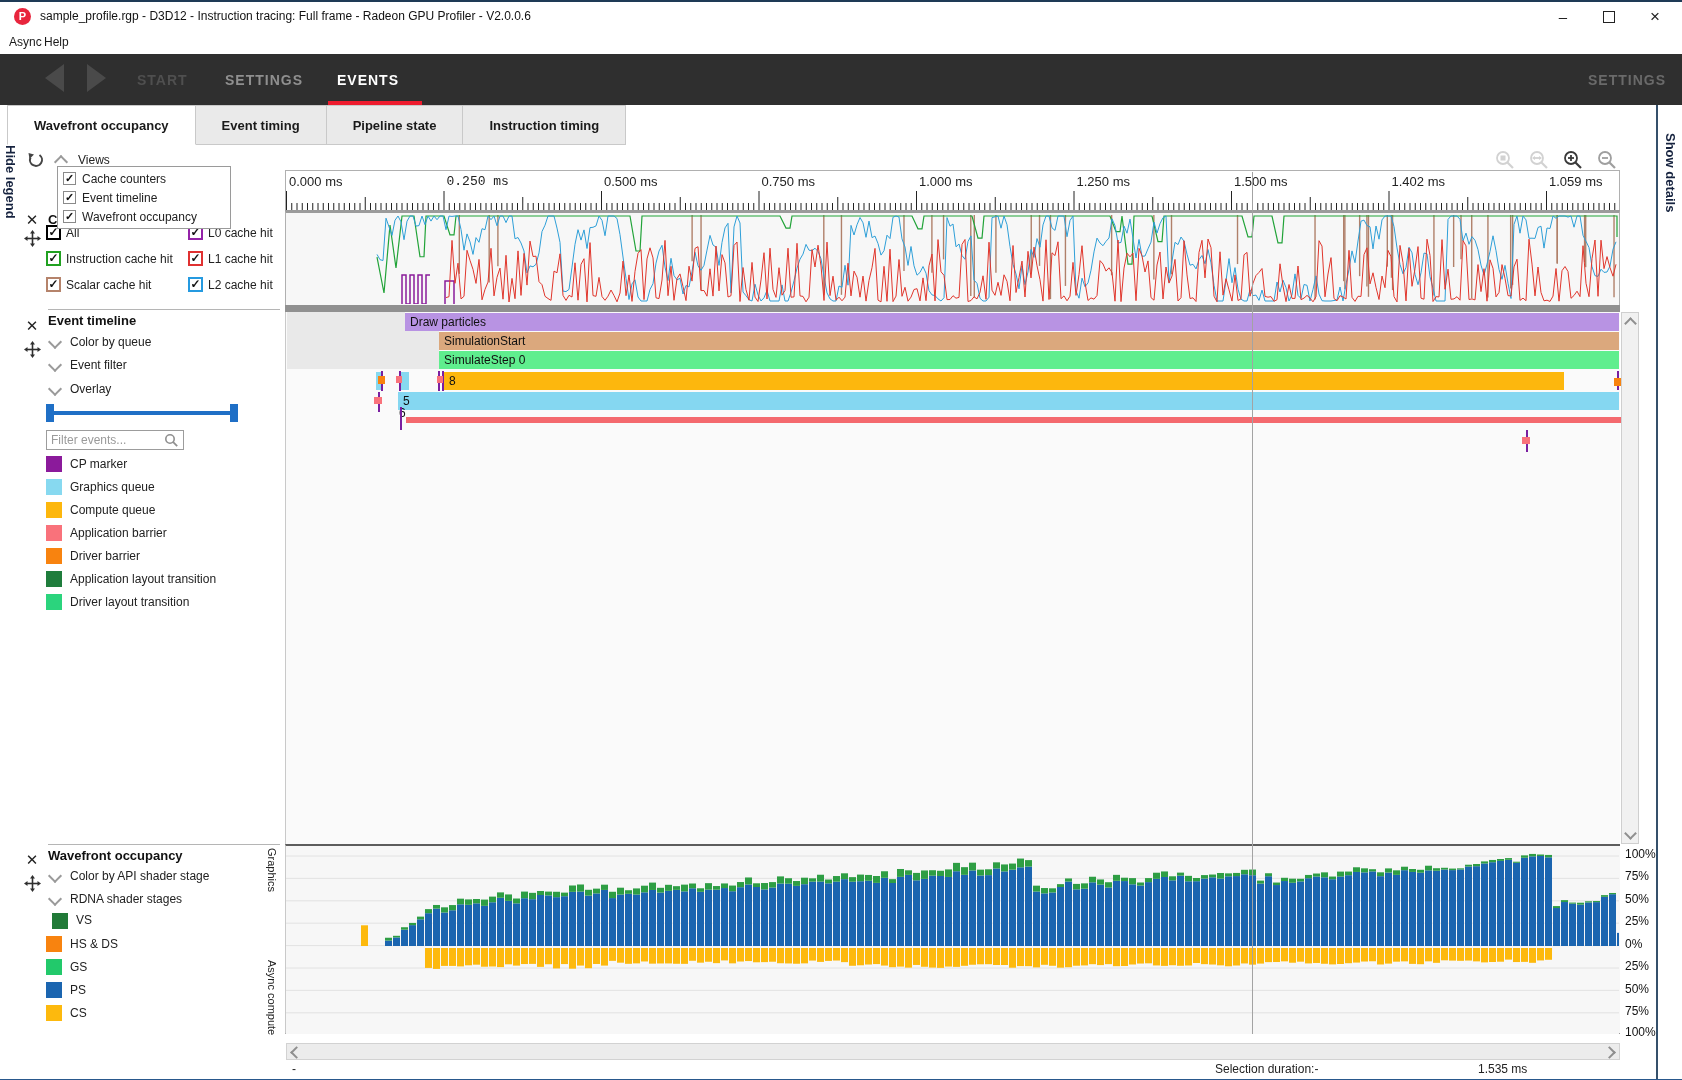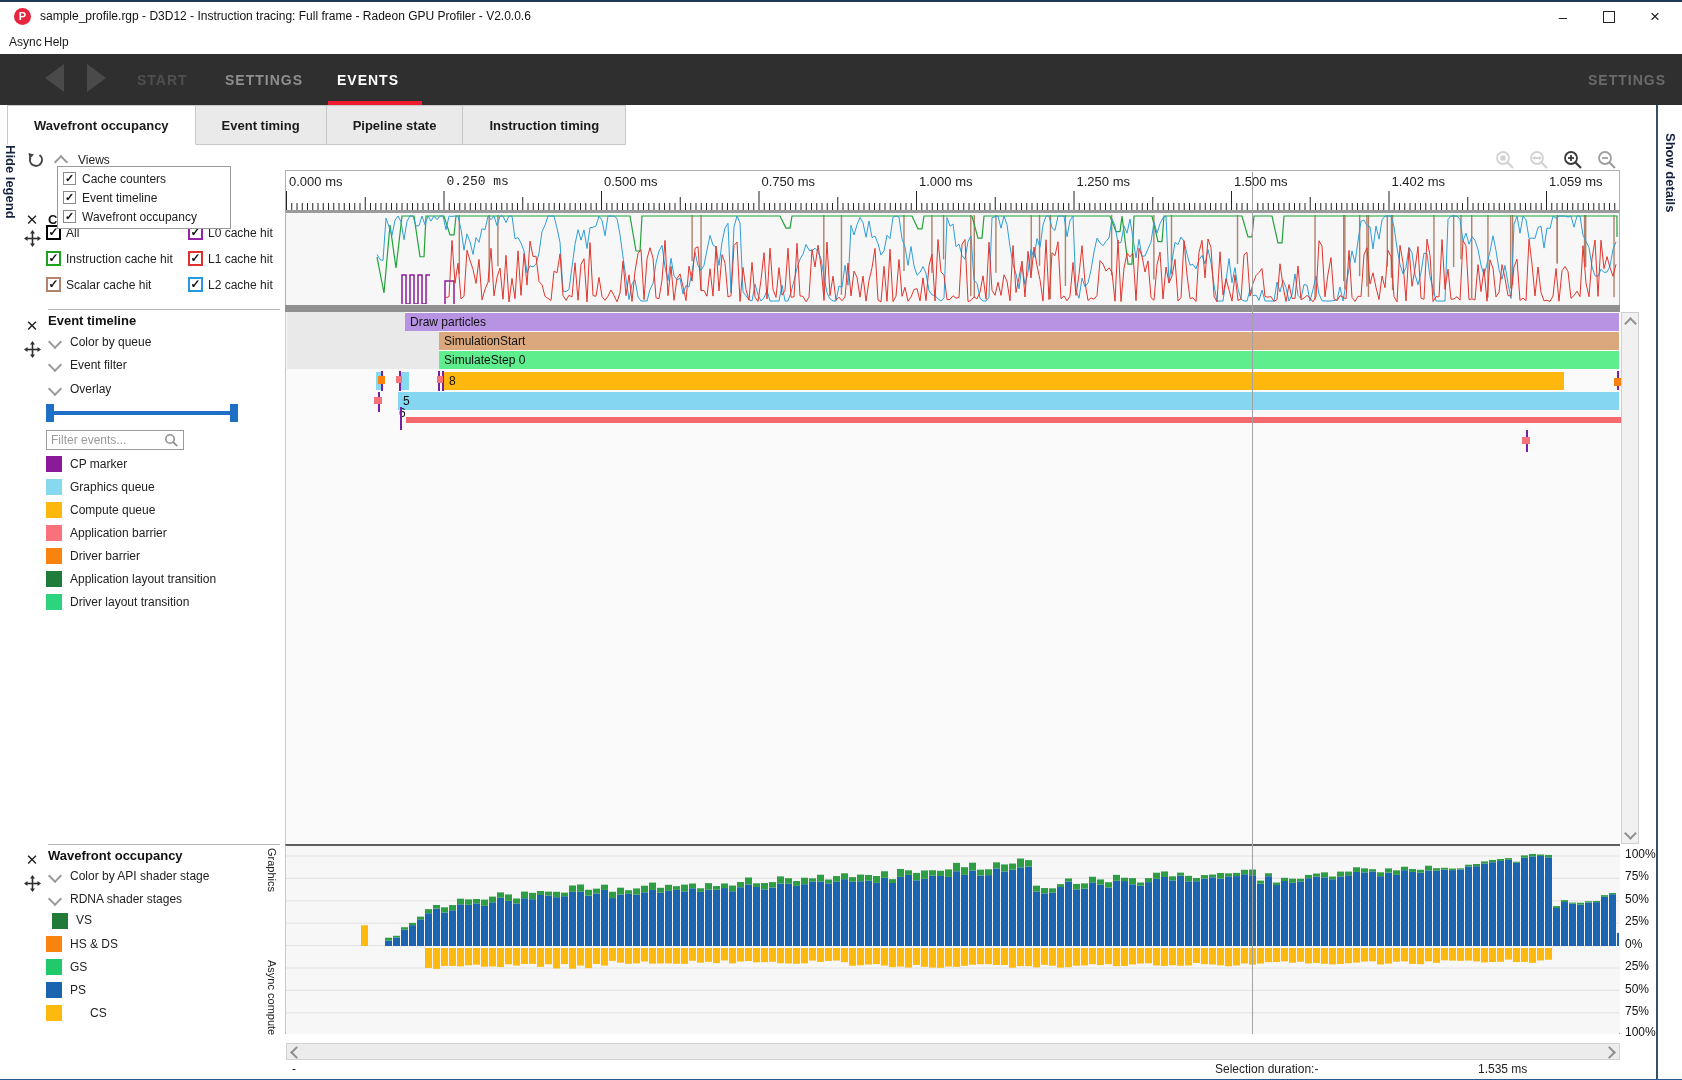--- a/index.html
+++ b/index.html
@@ -298,21 +298,21 @@
         <span class="sm-lbl">HS &amp; DS</span>
       </div>
       <div style="position: absolute; left: 24px; top: 814px; display: flex; align-items: center; width: 236px;">
         <span class="legend-sw" style="background: rgb(34, 201, 107); margin-right: 8px;"></span>
         <span class="sm-lbl">GS</span>
       </div>
       <div style="position: absolute; left: 24px; top: 837px; display: flex; align-items: center; width: 236px;">
         <span class="legend-sw" style="background: rgb(27, 101, 176); margin-right: 8px;"></span>
         <span class="sm-lbl">PS</span>
       </div>
-      <div style="position: absolute; left: 24px; top: 860px; display: flex; align-items: center; width: 236px; gap: 20px;">
+      <div style="position: absolute; left: 24px; top: 860px; display: flex; align-items: center; width: 236px;">
         <span class="legend-sw" style="background: rgb(253, 185, 13); margin-right: 8px;"></span>
         <span class="sm-lbl">CS</span>
       </div>
     </div>
 </div>
 
 <div class="abs zoomicons" id="zoomicons">
     <svg width="20" height="20" viewBox="0 0 20 20">
       <circle cx="8" cy="8" r="6" fill="none" stroke="#d2d2d2" stroke-width="1.8"></circle>
       <line x1="12.5" y1="12.5" x2="18" y2="18" stroke="#d2d2d2" stroke-width="2.2"></line>

